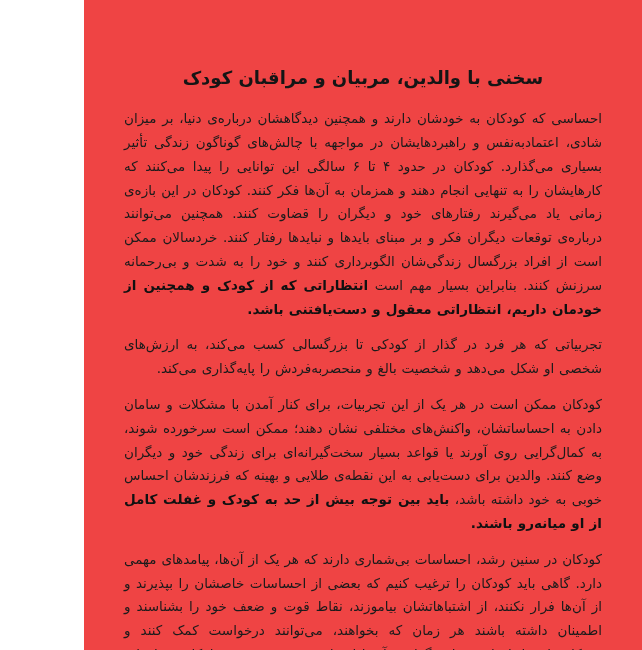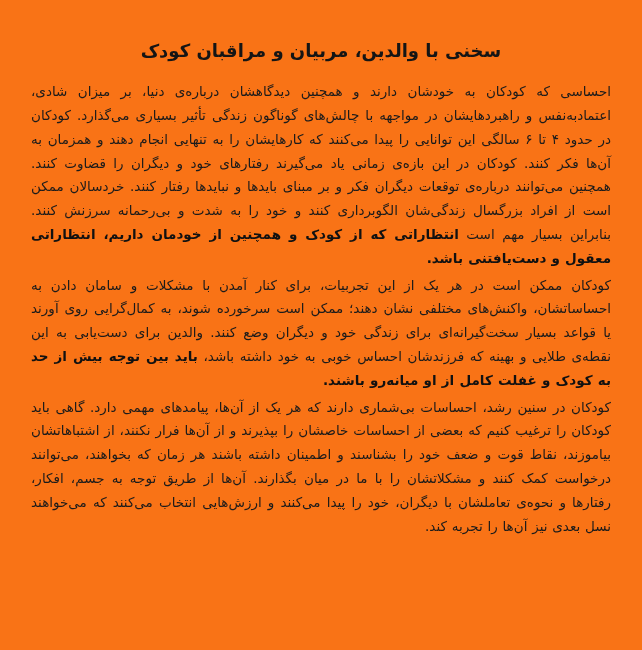--- a/index.html
+++ b/index.html
@@ -7,52 +7,53 @@
       padding: 0;
       background: #ffffff;
     }
     body {
       width: 642px;
       height: 650px;
       overflow: hidden;
     }
     .page {
       box-sizing: border-box;
-      width: 642px;
+      width: 558px;
       height: 650px;
-      padding: 38px 28px 24px 28px;
+      padding: 65px 28px 24px 28px;
       direction: rtl;
       font-family: "DejaVu Sans", "Liberation Sans", sans-serif;
       color: #1b1b1b;
-      background: #f97316;
+      background: #ef4444;
     }
     .page-title {
       margin: 0 0 17px 0;
       font-size: 18px;
       font-weight: 700;
       text-align: center;
       line-height: 1.4;
       color: #151515;
     }
     .document-body p {
-      margin: 3px;
+      margin: 12px;
       font-size: 13.5px;
       line-height: 23.8px;
       text-align: justify;
       text-justify: inter-word;
       word-spacing: 0.5px;
     }
     .document-body p strong {
       font-weight: 700;
       color: #111111;
     }
   </style>
 </head>
 <body>
 
 <div class="page">
   <h1 class="page-title">سخنی با والدین، مربیان و مراقبان کودک</h1>
   <div class="document-body" id="document-body">
       <p><span>احساسی که کودکان به خودشان دارند و همچنین دیدگاهشان درباره‌ی دنیا، بر میزان شادی، اعتمادبه‌نفس و راهبردهایشان در مواجهه با چالش‌های گوناگون زندگی تأثیر بسیاری می‌گذارد. کودکان در حدود ۴ تا ۶ سالگی این توانایی را پیدا می‌کنند که کارهایشان را به تنهایی انجام دهند و همزمان به آن‌ها فکر کنند. کودکان در این بازه‌ی زمانی یاد می‌گیرند رفتارهای خود و دیگران را قضاوت کنند. همچنین می‌توانند درباره‌ی توقعات دیگران فکر و بر مبنای بایدها و نبایدها رفتار کنند. خردسالان ممکن است از افراد بزرگسال زندگی‌شان الگوبرداری کنند و خود را به شدت و بی‌رحمانه سرزنش کنند. بنابراین بسیار مهم است </span><strong>انتظاراتی که از کودک و همچنین از خودمان داریم، انتظاراتی معقول و دست‌یافتنی باشد.</strong></p>
+      <p><span>تجربیاتی که هر فرد در گذار از کودکی تا بزرگسالی کسب می‌کند، به ارزش‌های شخصی او شکل می‌دهد و شخصیت بالغ و منحصربه‌فردش را پایه‌گذاری می‌کند.</span></p>
       <p><span>کودکان ممکن است در هر یک از این تجربیات، برای کنار آمدن با مشکلات و سامان دادن به احساساتشان، واکنش‌های مختلفی نشان دهند؛ ممکن است سرخورده شوند، به کمال‌گرایی روی آورند یا قواعد بسیار سخت‌گیرانه‌ای برای زندگی خود و دیگران وضع کنند. والدین برای دست‌یابی به این نقطه‌ی طلایی و بهینه که فرزندشان احساس خوبی به خود داشته باشد، </span><strong>باید بین توجه بیش از حد به کودک و غفلت کامل از او میانه‌رو باشند.</strong></p>
       <p><span>کودکان در سنین رشد، احساسات بی‌شماری دارند که هر یک از آن‌ها، پیامدهای مهمی دارد. گاهی باید کودکان را ترغیب کنیم که بعضی از احساسات خاصشان را بپذیرند و از آن‌ها فرار نکنند، از اشتباهاتشان بیاموزند، نقاط قوت و ضعف خود را بشناسند و اطمینان داشته باشند هر زمان که بخواهند، می‌توانند درخواست کمک کنند و مشکلاتشان را با ما در میان بگذارند. آن‌ها از طریق توجه به جسم، افکار، رفتارها و نحوه‌ی تعاملشان با دیگران، خود را پیدا می‌کنند و ارزش‌هایی انتخاب می‌کنند که می‌خواهند نسل بعدی نیز آن‌ها را تجربه کند.</span></p>
     </div>
 </div>
 
 </body></html>

